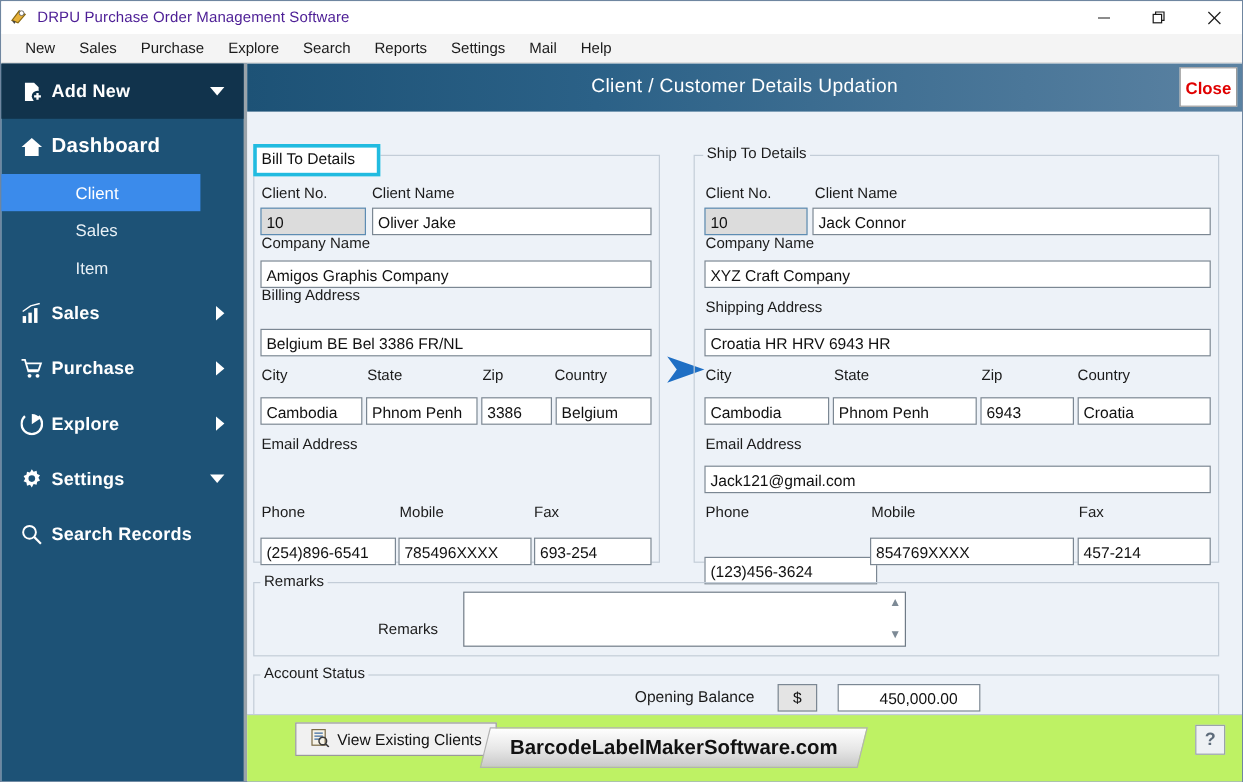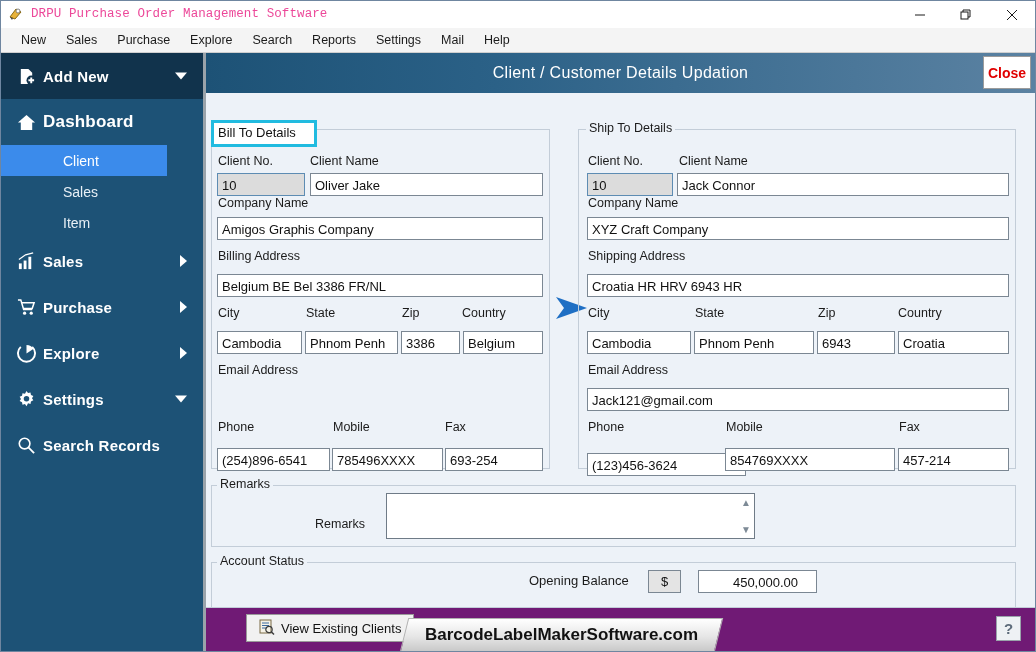--- a/index.html
+++ b/index.html
@@ -13,21 +13,21 @@
 
   
   .titlebar{
     height:27px; background:#ffffff; display:flex; align-items:center;
     border-bottom:1px solid #ffffff; position:relative;
   }
   .app-icon{
     width:16px;height:16px;margin-left:7px;margin-right:7px;position:relative;flex:none;
   }
   .app-icon svg{display:block}
-  .title-text{ font-size:12.5px; color:#ec4899; letter-spacing:.1px;font-family:Liberation Mono, monospace; }
+  .title-text{ font-size:12.5px; color:#4c1d95; letter-spacing:.1px; }
   .win-controls{ position:absolute; right:0; top:0; height:27px; display:flex; }
   .win-btn{ width:46px;height:27px;display:flex;align-items:center;justify-content:center;
             font-size:12px;color:#111; }
   .win-btn svg{display:block}
 
   
   .menubar{
     height:25px; background:#f4f4f4; display:flex; align-items:center;
     padding-left:10px; border-bottom:1px solid #cfcfcf;
   }
@@ -122,21 +122,21 @@
     height:28px; min-width:110px; background:#f1f1f1; border:1px solid #9a9a9a;
     display:flex; align-items:center; justify-content:center; gap:7px;
     font-size:13.5px; color:#111; padding:0 12px;
   }
   .btn.primary{ font-weight:bold; }
   .btn svg{display:block}
   .ul{ text-decoration:underline; }
 
   
   .footer{
-    height:46px; flex:none; background:#701a75; border-top:1px solid #c3cdd8;
+    height:58px; flex:none; background:#bef264; border-top:1px solid #c3cdd8;
     position:relative;
   }
   .view-btn{
     position:absolute; left:40px; top:6px; height:28px;
     background:#f1f1f1; border:1px solid #9a9a9a;
     display:flex; align-items:center; gap:6px; padding:0 12px;
     font-size:13px; color:#111;
   }
   .watermark{
     position:absolute; left:198px; top:10px; height:34px;
@@ -307,21 +307,21 @@
       <div class="hl-text" style="left:12px; top:32px;">Bill To Details</div>
 
       <div class="lbl" style="left:12px; top:61px;">Client No.</div>
       <div class="lbl" style="left:104px; top:61px;">Client Name</div>
       <div class="fld ro" style="left:11px; top:80px; width:88px;">10</div>
       <div class="fld" style="left:104px; top:80px; width:233px;">Oliver Jake</div>
 
       <div class="lbl" style="left:12px; top:103px;">Company Name</div>
       <div class="fld" style="left:11px; top:124px; width:326px;">Amigos Graphis Company</div>
 
-      <div class="lbl" style="left:12px; top:156px;text-align:right;">Billing Address</div>
+      <div class="lbl" style="left:12px; top:146px;text-align:right;">Billing Address</div>
       <div class="fld" style="left:11px; top:181px; width:326px;">Belgium BE Bel 3386 FR/NL</div>
 
       <div class="lbl" style="left:12px; top:213px;">City</div>
       <div class="lbl" style="left:100px; top:213px;">State</div>
       <div class="lbl" style="left:196px; top:213px;">Zip</div>
       <div class="lbl" style="left:256px; top:213px;">Country</div>
       <div class="fld" style="left:11px;  top:238px; width:85px;">Cambodia</div>
       <div class="fld" style="left:99px;  top:238px; width:93px;">Phnom Penh</div>
       <div class="fld" style="left:195px; top:238px; width:59px;">3386</div>
       <div class="fld" style="left:257px; top:238px; width:80px;">Belgium</div>
@@ -363,21 +363,21 @@
       <div class="fld" style="left:488px; top:238px; width:120px;">Phnom Penh</div>
       <div class="fld" style="left:611px; top:238px; width:78px;">6943</div>
       <div class="fld" style="left:692px; top:238px; width:111px;">Croatia</div>
 
       <div class="lbl" style="left:382px; top:270px;">Email Address</div>
       <div class="fld" style="left:381px; top:295px; width:422px;">Jack121@gmail.com</div>
 
       <div class="lbl" style="left:382px; top:327px;">Phone</div>
       <div class="lbl" style="left:520px; top:327px;">Mobile</div>
       <div class="lbl" style="left:693px; top:327px;">Fax</div>
-      <div class="fld" style="left:381px; top:360px; width:159px;">(123)456-3624</div>
+      <div class="fld" style="left:381px; top:371px; width:144px;">(123)456-3624</div>
       <div class="fld" style="left:519px; top:355px; width:170px;">854769XXXX</div>
       <div class="fld" style="left:692px; top:355px; width:111px;">457-214</div>
 
       <div class="grp" style="left:5px; top:392px; width:805px; height:62px;"></div>
       <div class="grp-title" style="position:absolute; left:11px; top:384px;">Remarks</div>
       <div class="lbl" style="left:109px; top:424px;">Remarks</div>
       <div class="remarks-area" style="left:180px; top:400px; width:369px; height:46px;">
         <span style="font-size:13px;color:#111;padding:3px 5px;"></span>
         <span class="spin">
           <span>▲</span>

